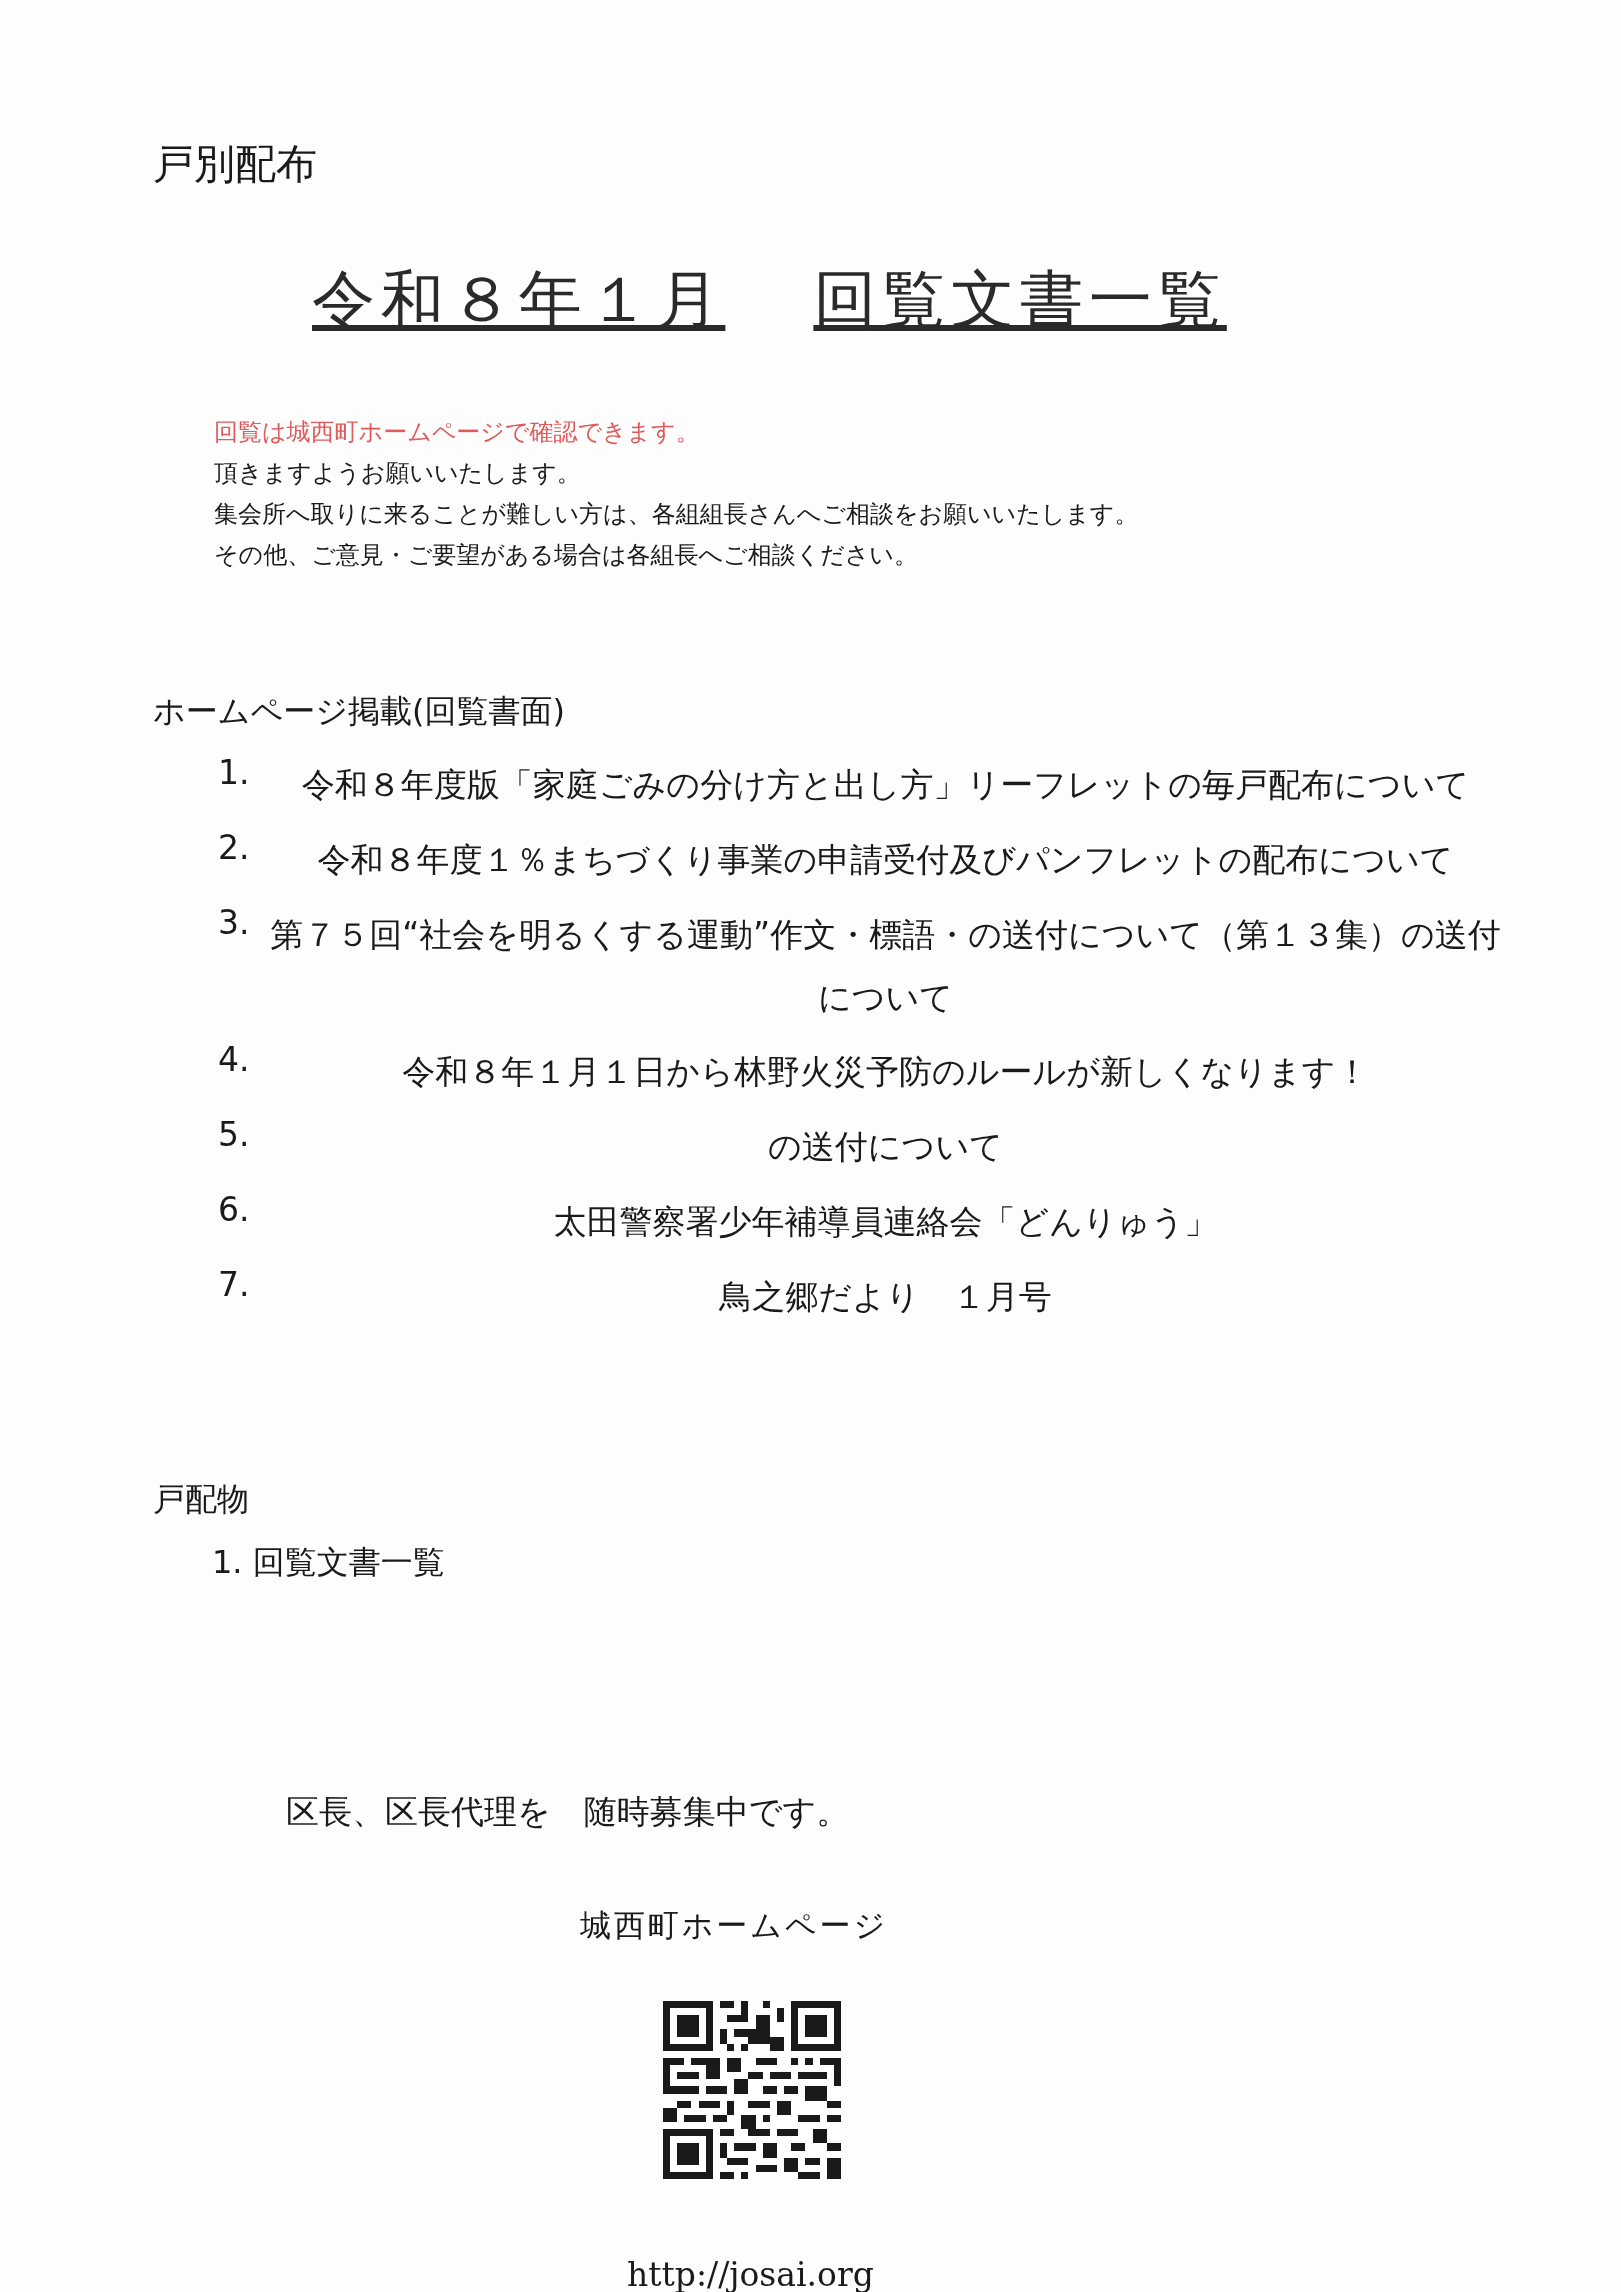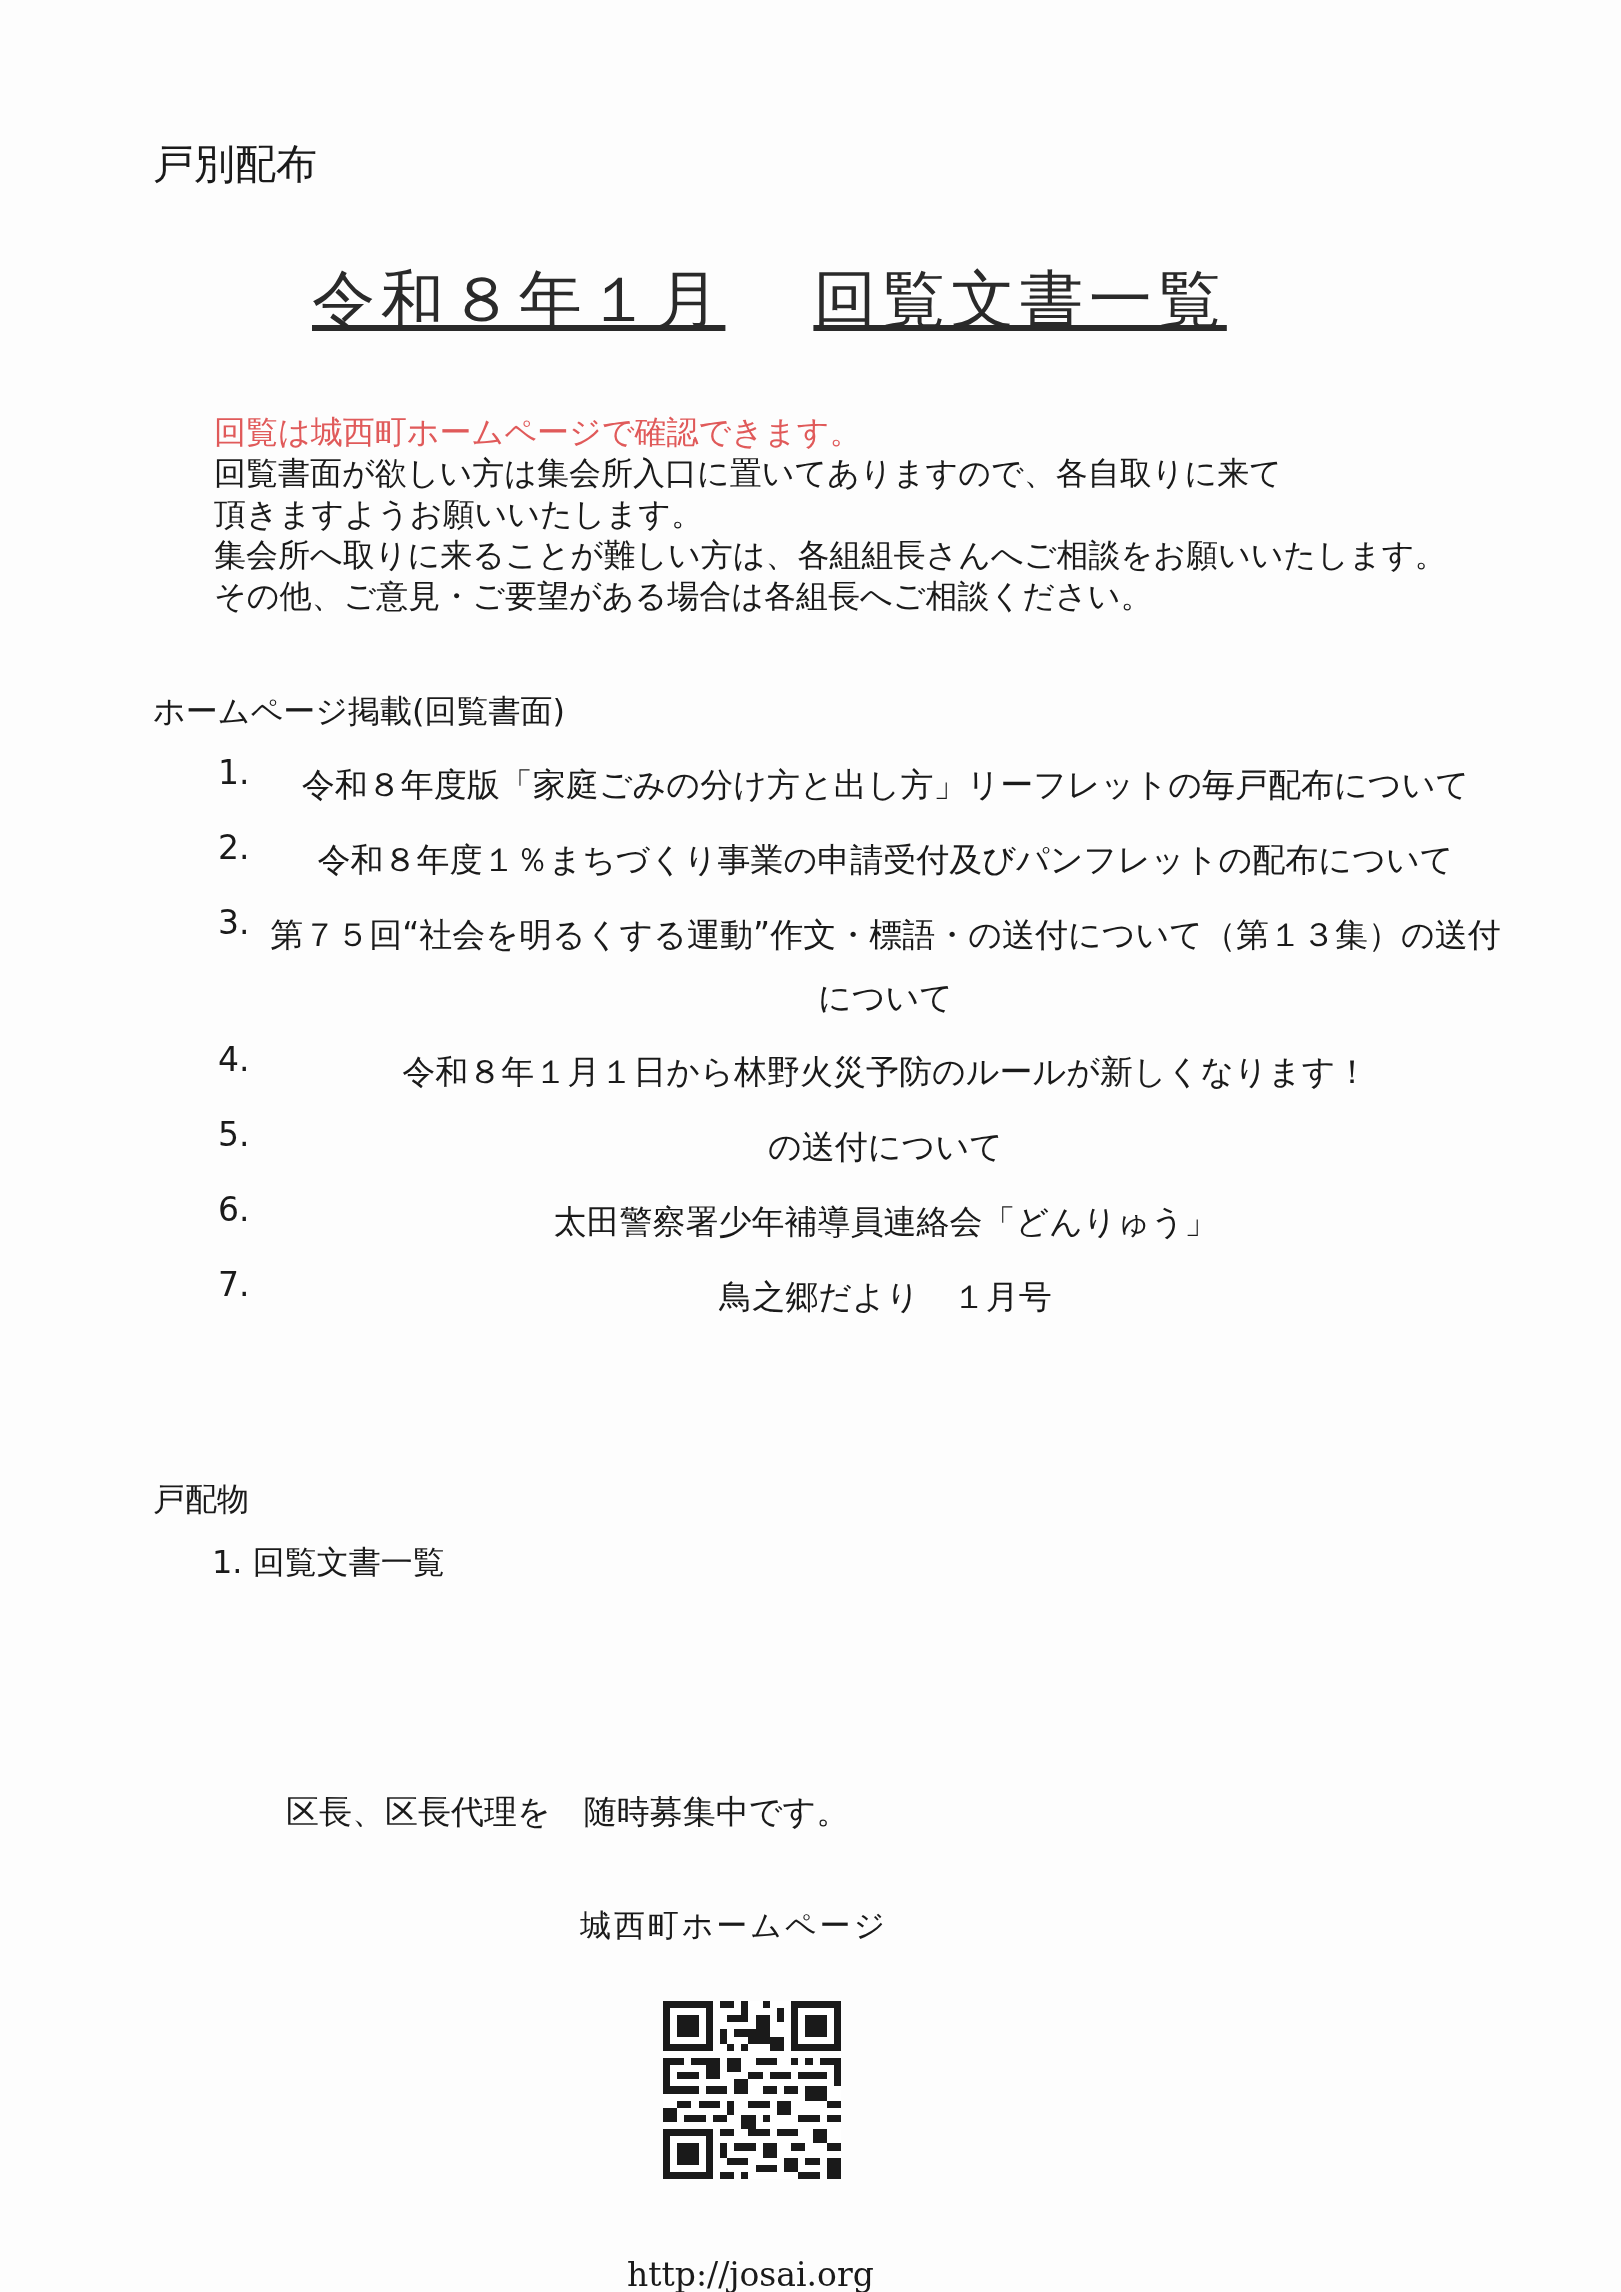--- a/index.html
+++ b/index.html
@@ -8,21 +8,21 @@
       background: #fdfdfd;
       position: relative;
       overflow: hidden;
       font-family: "DejaVu Sans", "Liberation Sans", sans-serif;
       color: #1a1a1a;
     }
     .abs { position: absolute; white-space: nowrap; }
     .header-tag { left: 153px; top: 137px; font-size: 41px; font-weight: 400; }
     .title { left: 312px; top: 257px; font-size: 63px; letter-spacing: 5.9px; font-family: "DejaVu Serif", "Liberation Serif", serif; color: #2a2a2a; text-decoration: underline; }
     .title .gap { display: inline-block; width: 88px; }
-    .notice { left: 214px; top: 412px; font-size: 32px; line-height: 41px; font-family: "DejaVu Serif", "Liberation Serif", serif; }
+    .notice { left: 214px; top: 412px; font-size: 24px; line-height: 41px; font-family: "DejaVu Serif", "Liberation Serif", serif; }
     .notice .red { color: #e05a5a; }
     .section-head { font-size: 32px; font-family: "DejaVu Sans", sans-serif; }
     .sec1 { left: 153px; top: 690px; }
     .list { left: 218px; top: 753px; font-size: 33px; font-family: "DejaVu Sans", sans-serif; }
     .list .item { display: flex; margin-bottom: 11.8px; }
     .list .num { width: 45px; flex: none; }
     .list .txt { white-space: normal; width: 1245px; line-height: 63px; text-align: center; }
     .sec2 { left: 153px; top: 1478px; text-align: center; }
     .list2 { left: 212px; top: 1541px; font-size: 32px; font-family: "DejaVu Sans", sans-serif; }
     .recruit { left: 286px; top: 1790px; font-size: 33px; font-family: "DejaVu Sans", sans-serif; }
@@ -34,21 +34,20 @@
 <body>
 
 <div class="abs header-tag">戸別配布</div>
 
 <div class="abs title">
   <span>令和８年１月</span><span class="gap"></span><span>回覧文書一覧</span>
 </div>
 
 <div class="abs notice">
   <div class="red">回覧は城西町ホームページで確認できます。</div>
-  <div>回覧書面が欲しい方は集会所入口に置いてありますので、各自取りに来て</div>
   <div>頂きますようお願いいたします。</div>
   <div>集会所へ取りに来ることが難しい方は、各組組長さんへご相談をお願いいたします。</div>
   <div>その他、ご意見・ご要望がある場合は各組長へご相談ください。</div>
 </div>
 
 <div class="abs section-head sec1">ホームページ掲載(回覧書面)</div>
 
 <div class="abs list">
   <div class="item">
     <span class="num">1.</span>

